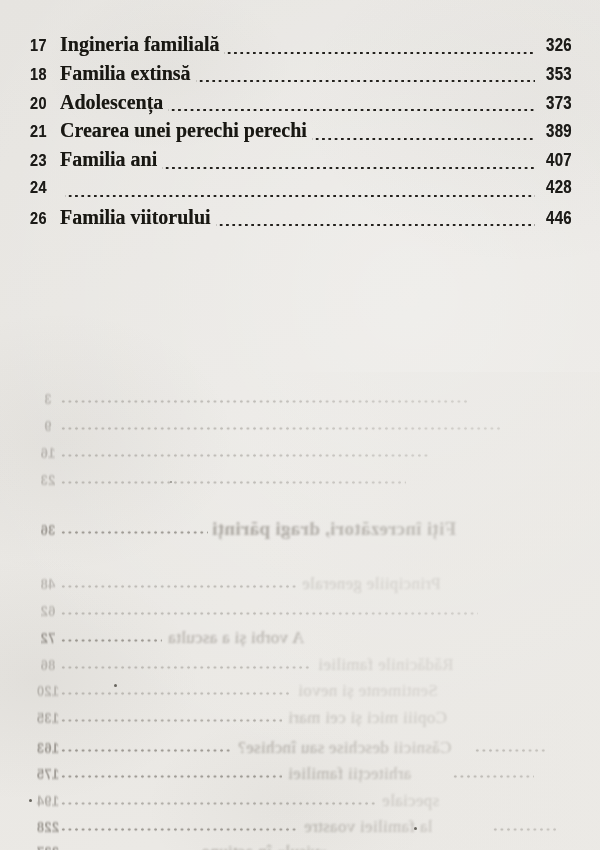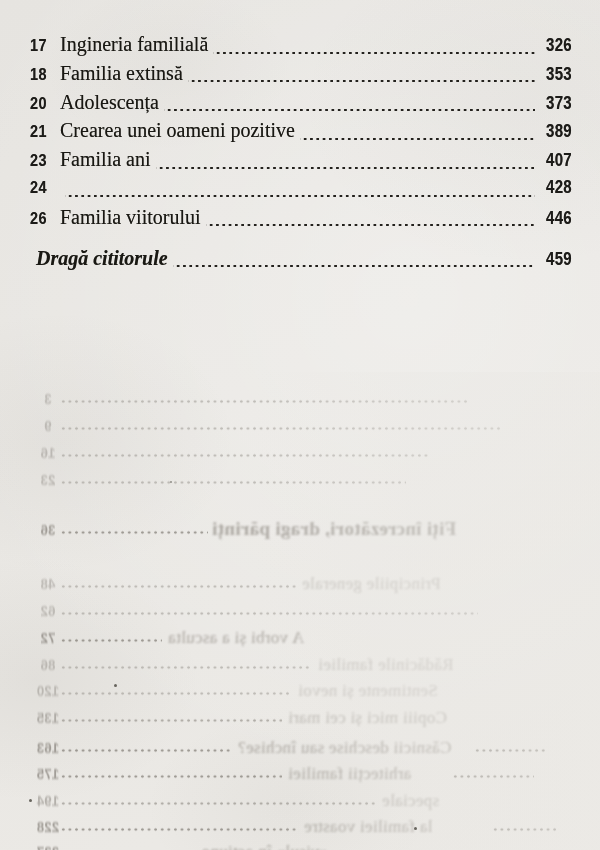--- a/index.html
+++ b/index.html
@@ -31,20 +31,21 @@
   .num{
     flex:0 0 30px;
     font-family:"Liberation Sans","DejaVu Sans",sans-serif;
     font-weight:700;font-size:17px;letter-spacing:.5px;color:#1c1b18;
     transform:scaleX(.85);transform-origin:left center;
     text-shadow:0 0 .4px rgba(28,27,24,.6);
   }
   .title{
     font-size:20px;color:#191813;white-space:nowrap;
     text-shadow:0 0 .4px rgba(25,24,19,.55);
+    font-weight:bold;
   }
   .leader{
     flex:1 1 auto;align-self:stretch;margin:0 3px 0 5px;
     background-image:radial-gradient(circle,#23211d 1.05px,rgba(0,0,0,0) 1.5px);
     background-size:6.3px 6.3px;background-repeat:repeat-x;
     background-position:2px calc(100% - 6px);
   }
   .pageno{
     flex:0 0 auto;min-width:34px;text-align:right;
     font-family:"Liberation Sans","DejaVu Sans",sans-serif;
@@ -195,21 +196,21 @@
 
         <div class="row">
           <span class="num">20</span>
           <span class="title">Adolescența</span>
           <span class="leader"></span>
           <span class="pageno">373</span>
         </div>
 
         <div class="row">
           <span class="num">21</span>
-          <span class="title">Crearea unei oameni pozitive</span>
+          <span class="title">Crearea unei perechi perechi</span>
           <span class="leader"></span>
           <span class="pageno">389</span>
         </div>
 
 
         <div class="row">
           <span class="num">23</span>
           <span class="title">Familia ani</span>
           <span class="leader"></span>
           <span class="pageno">407</span>
@@ -222,24 +223,19 @@
         </div>
 
 
         <div class="row">
           <span class="num">26</span>
           <span class="title">Familia viitorului</span>
           <span class="leader"></span>
           <span class="pageno">446</span>
         </div>
       </div>
-    <div class="row closing">
-      <span class="title">Dragă cititorule</span>
-      <span class="leader"></span>
-      <span class="pageno">459</span>
-    </div>
   </div>
 
 <span class="speck" style="left: 414px; top: 827px; width: 3px; height: 3px; opacity: 0.75;"></span>
     <span class="speck" style="left: 114px; top: 684px; width: 3px; height: 3px; opacity: 0.75;"></span>
     <span class="speck" style="left: 29px; top: 799px; width: 3px; height: 3px; opacity: 0.75;"></span>
     <span class="speck" style="left: 170px; top: 481px; width: 2px; height: 2px; opacity: 0.5;"></span>
   </div>
 
 </body></html>

